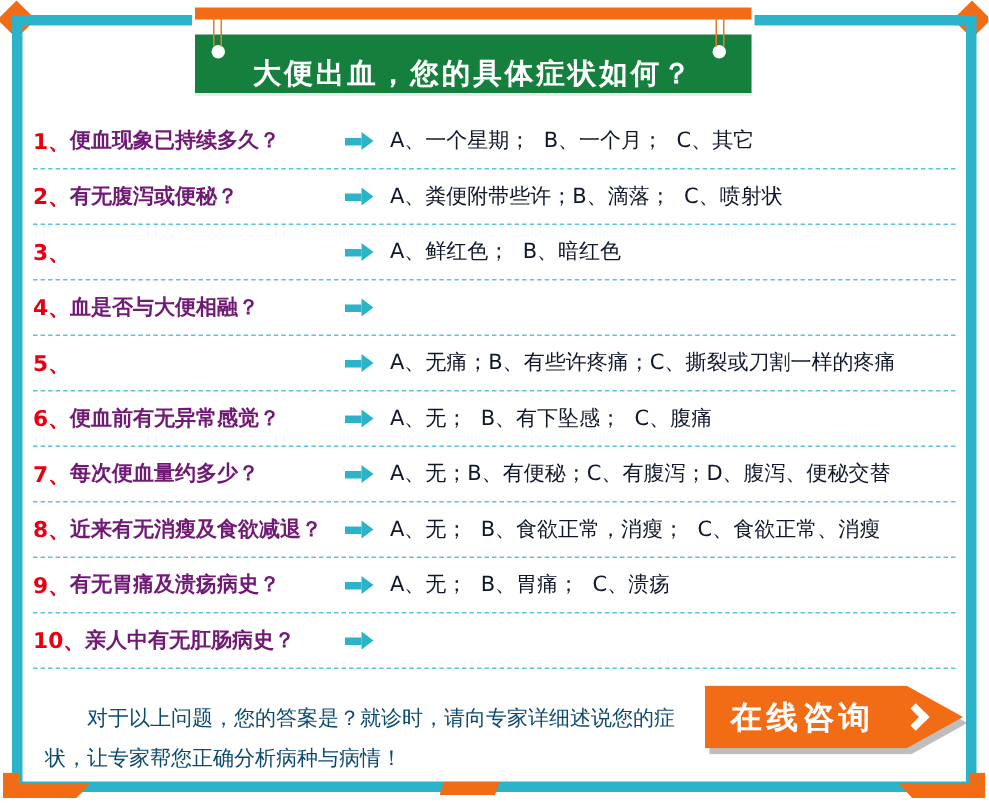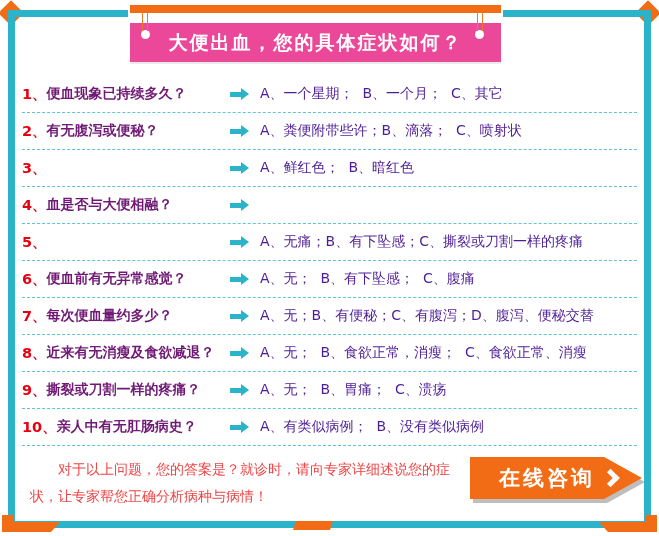--- a/index.html
+++ b/index.html
@@ -57,22 +57,22 @@
   }
   .string {
     position:absolute; top:12px; width:6px; height:19px;
     border-left:1px solid #e87a28; border-right:1px solid #e87a28;
     z-index:5;
   }
   .string.left  { left:14px; }
   .string.right { right:20px; }
   .plate {
     position:absolute; left:2px; right:2px; top:23px; height:39px;
-    background:#ec4899;
-    display:flex; align-items:center; justify-content:center;
+    background:#15803d;
+    display:flex; align-items:flex-end; justify-content:center;
     box-shadow:0 2px 0 rgba(0,0,0,0.08);
     z-index:4;
   }
   .pin {
     position:absolute; top:7px; width:9px; height:9px;
     background:#ffffff; border-radius:50%;
   }
   .pin.left  { left:11px; }
   .pin.right { right:17px; }
   .plate h1 {
@@ -90,43 +90,42 @@
   .q-left { width:208px; display:flex; align-items:center; flex-shrink:0; }
   .q-num  { color:#e60012; font-weight:bold; font-size:14.5px; }
   .q-text { color:#701a75; font-weight:bold; font-size:14px; }
   .arrow-icon { display:inline-flex; align-items:center; flex-shrink:0; margin-right:11px; }
   .arrow-icon .tail { display:block; width:11px; height:5px; background:#2ab3c9; }
   .arrow-icon .head {
     display:block; width:0; height:0;
     border-left:8px solid #2ab3c9;
     border-top:6px solid transparent; border-bottom:6px solid transparent;
   }
-  .q-ans { color:#4c1d95; font-size:14px; white-space:pre; }
+  .q-ans { color:#0f172a; font-size:14px; white-space:pre; }
 
   
   .note {
-    position:absolute; left:30px; top:456px; width:446px;
-    color:#ef4444; font-size:14px; line-height:27px; text-indent:2em;
+    position:absolute; left:30px; top:466px; width:446px;
+    color:#0c4a6e; font-size:14px; line-height:27px; text-indent:2em;
     z-index:2;
   }
   .cta {
     position:absolute; left:470px; top:457px; width:172px; height:42px;
     filter:drop-shadow(3px 4px 0 rgba(110,110,110,0.45));
     cursor:pointer; z-index:3;
   }
   .cta-shape {
     position:relative; width:100%; height:100%;
     background:#f26c15;
     clip-path:polygon(0 0, 78% 0, 100% 50%, 78% 100%, 0 100%);
     display:flex; align-items:center;
   }
   .cta-label {
     color:#ffffff; font-size:21px; font-weight:bold; letter-spacing:3px;
     padding-left:17px;
-    margin-left:12px;
   }
   .chevron {
     position:absolute; right:25px; top:50%;
     width:13px; height:13px;
     border-top:5px solid #ffffff; border-right:5px solid #ffffff;
     transform:translateY(-50%) rotate(45deg);
   }
 </style>
 </head>
 <body>
@@ -200,21 +199,21 @@
     </div>
 
     <div class="q-row">
       <span class="q-left">
           <span class="q-num">5、</span>
         </span>
       <span class="arrow-icon">
           <i class="tail"></i>
           <i class="head"></i>
         </span>
-      <span class="q-ans">A、无痛；B、有下坠感；C、撕裂或刀割一样的疼痛</span>
+      <span class="q-ans">A、无痛；B、有些许疼痛；C、撕裂或刀割一样的疼痛</span>
     </div>
 
     <div class="q-row">
       <span class="q-left">
           <span class="q-num">6、</span>
           <span class="q-text">便血前有无异常感觉？</span>
         </span>
       <span class="arrow-icon">
           <i class="tail"></i>
           <i class="head"></i>
@@ -242,39 +241,38 @@
       <span class="arrow-icon">
           <i class="tail"></i>
           <i class="head"></i>
         </span>
       <span class="q-ans">A、无；  B、食欲正常，消瘦；  C、食欲正常、消瘦</span>
     </div>
 
     <div class="q-row">
       <span class="q-left">
           <span class="q-num">9、</span>
-          <span class="q-text">撕裂或刀割一样的疼痛？</span>
+          <span class="q-text">有无胃痛及溃疡病史？</span>
         </span>
       <span class="arrow-icon">
           <i class="tail"></i>
           <i class="head"></i>
         </span>
       <span class="q-ans">A、无；  B、胃痛；  C、溃疡</span>
     </div>
 
     <div class="q-row">
       <span class="q-left">
           <span class="q-num">10、</span>
           <span class="q-text">亲人中有无肛肠病史？</span>
         </span>
       <span class="arrow-icon">
           <i class="tail"></i>
           <i class="head"></i>
         </span>
-      <span class="q-ans">A、有类似病例；  B、没有类似病例</span>
     </div>
 
   </div>
 
   <p class="note">对于以上问题，您的答案是？就诊时，请向专家详细述说您的症状，让专家帮您正确分析病种与病情！</p>
 
   <div class="cta">
     <div class="cta-shape">
       <span class="cta-label">在线咨询</span>
       <i class="chevron"></i>

